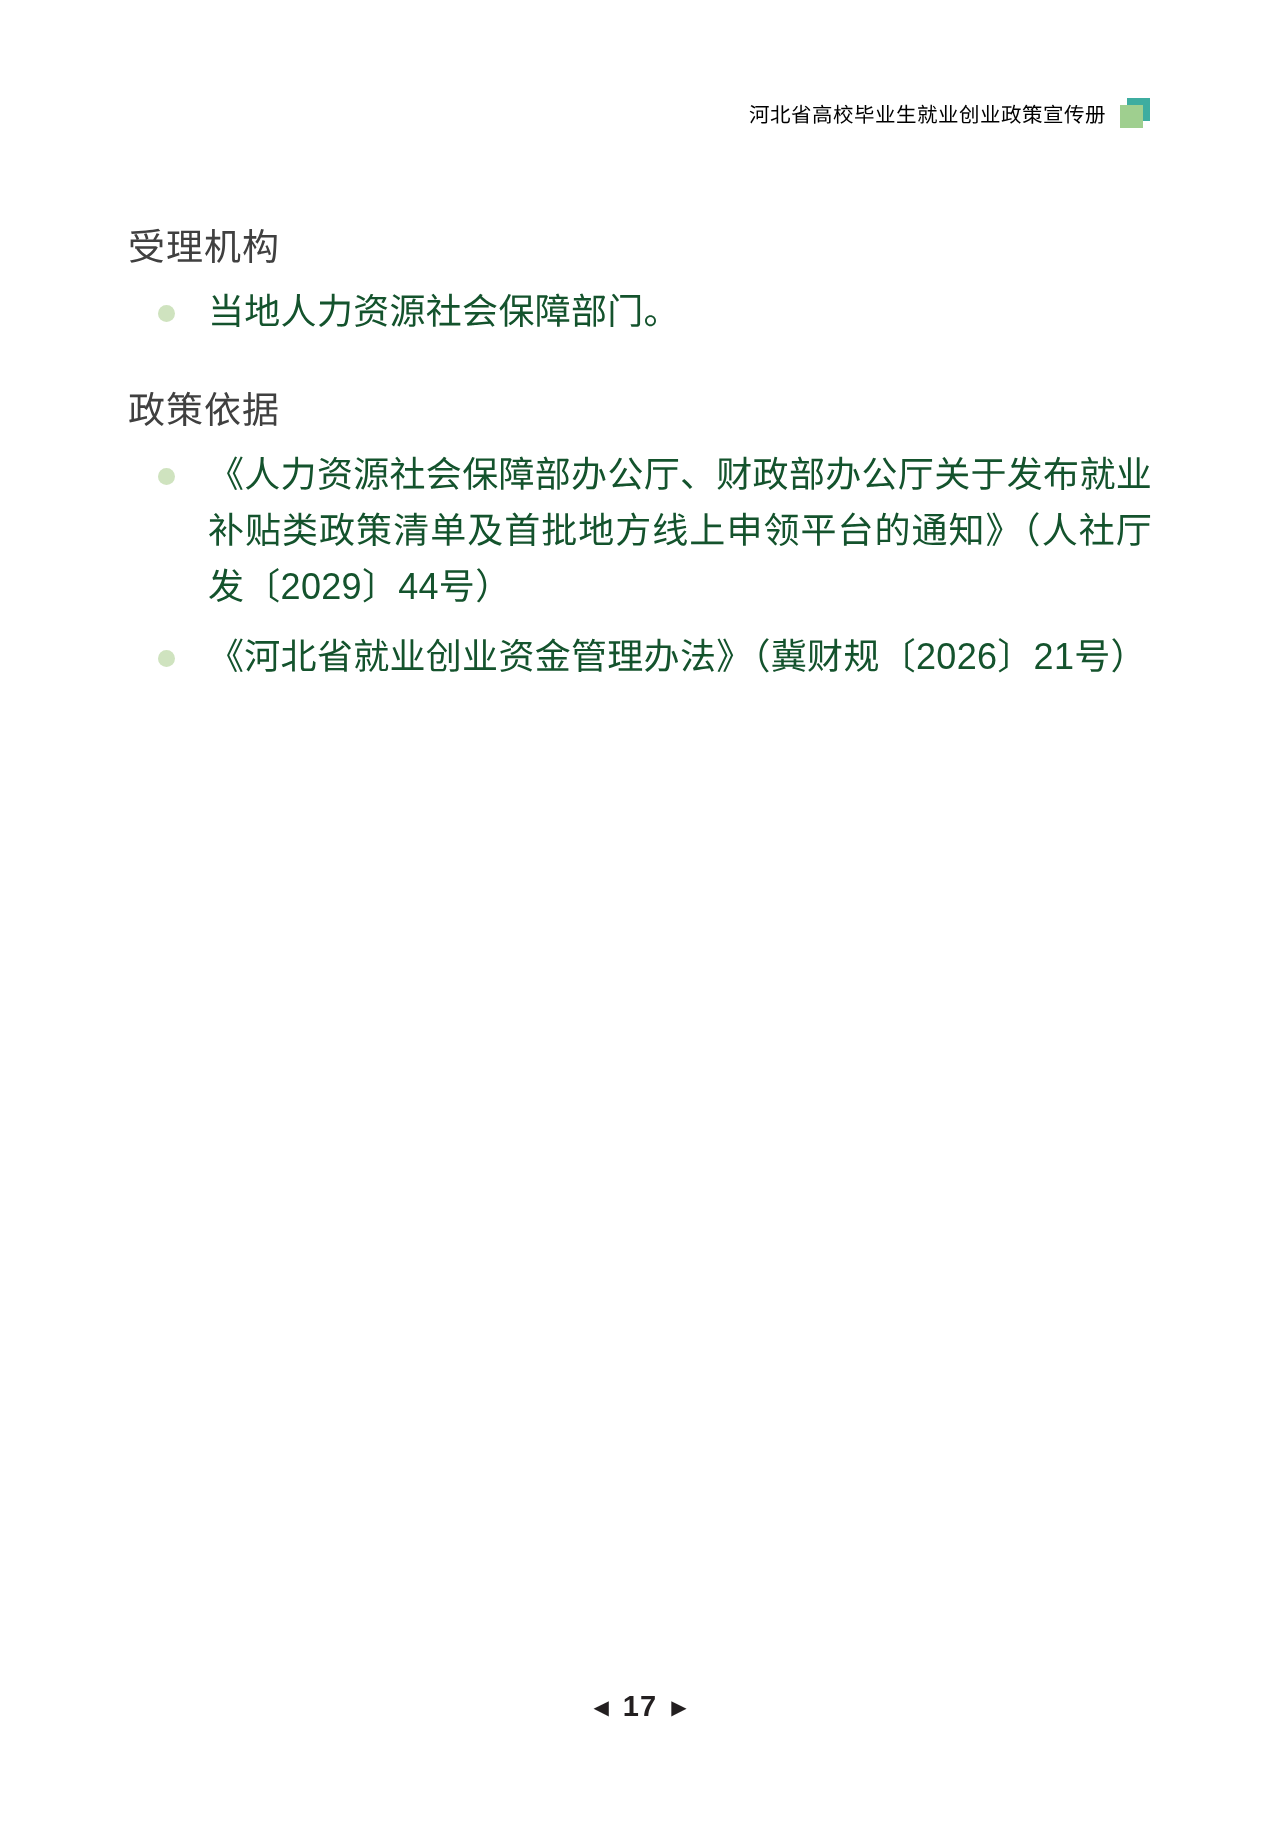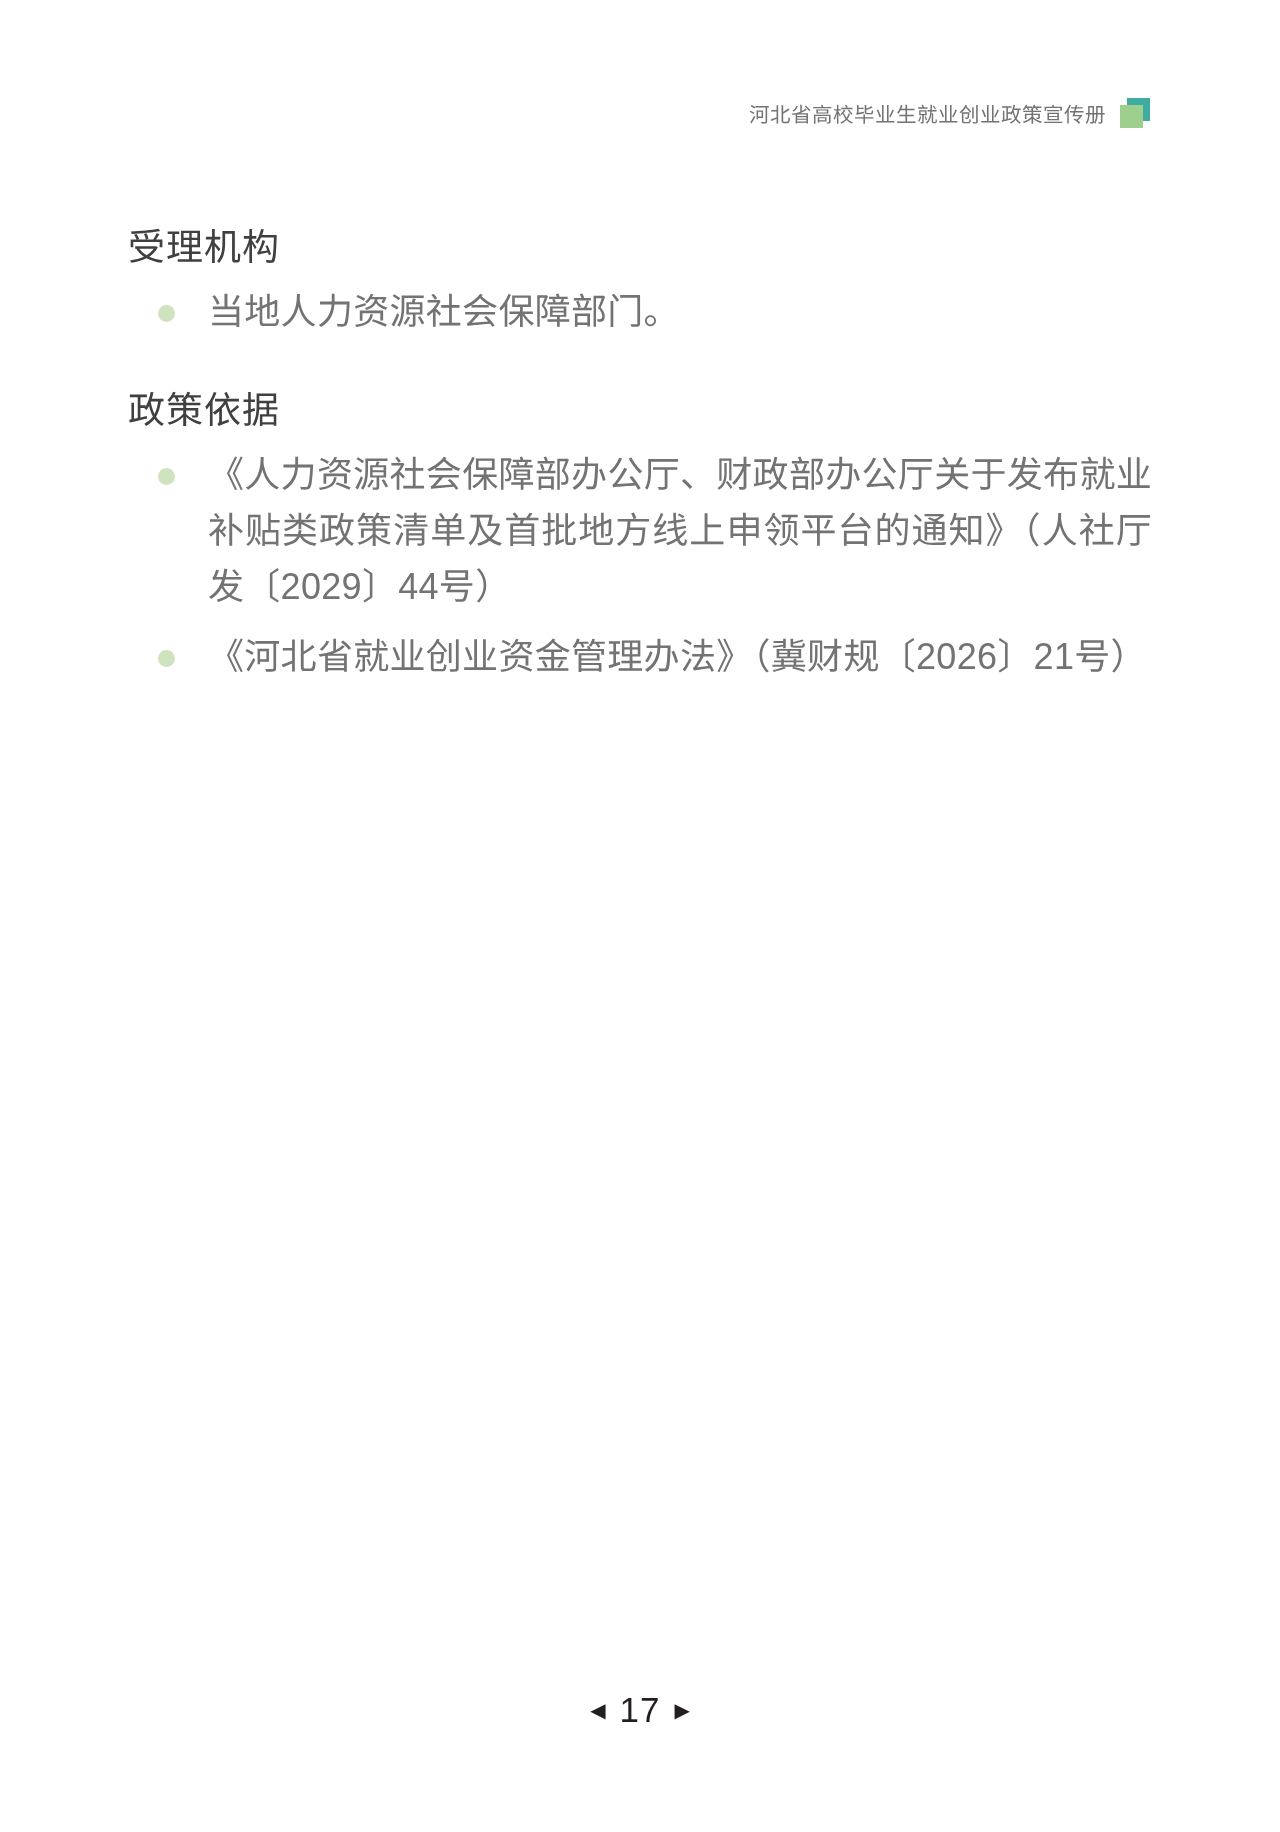--- a/index.html
+++ b/index.html
@@ -22,21 +22,21 @@
     position: absolute;
     top: 98px;
     right: 130px;
     display: flex;
     align-items: center;
     gap: 14px;
   }
   .page-header .header-text {
     font-size: 20.5px;
     letter-spacing: 0.5px;
-    color: #737373;
+    color: #000000;
     white-space: nowrap;
   }
   .header-mark {
     width: 30px;
     height: 30px;
     position: relative;
     flex: 0 0 auto;
   }
   .header-mark .sq-back {
     position: absolute;
@@ -84,21 +84,21 @@
     margin: 0;
     padding: 0;
   }
   ul.bullet-list > li {
     position: relative;
     padding-left: 80px;
     margin-bottom: 14px;
     font-size: 36px;
     line-height: 1.56;
     letter-spacing: 0.3px;
-    color: #737373;
+    color: #14532d;
     text-align: justify;
     text-justify: inter-ideograph;
   }
   ul.bullet-list > li:last-child {
     margin-bottom: 0;
   }
   ul.bullet-list > li .bullet-dot {
     position: absolute;
     left: 30px;
     top: 21px;
@@ -127,22 +127,23 @@
     align-items: center;
     gap: 14px;
     color: #231f20;
   }
   .page-footer .arrow {
     font-size: 20px;
     line-height: 1;
     color: #231f20;
   }
   .page-footer .page-number {
-    font-size: 35px;
+    font-size: 29px;
     letter-spacing: 1px;
+    font-weight: bold;
   }
 </style>
 </head>
 <body>
 
 <div class="page-header">
   <span class="header-text">河北省高校毕业生就业创业政策宣传册</span>
   <span class="header-mark">
     <span class="sq-back"></span>
     <span class="sq-front"></span>

